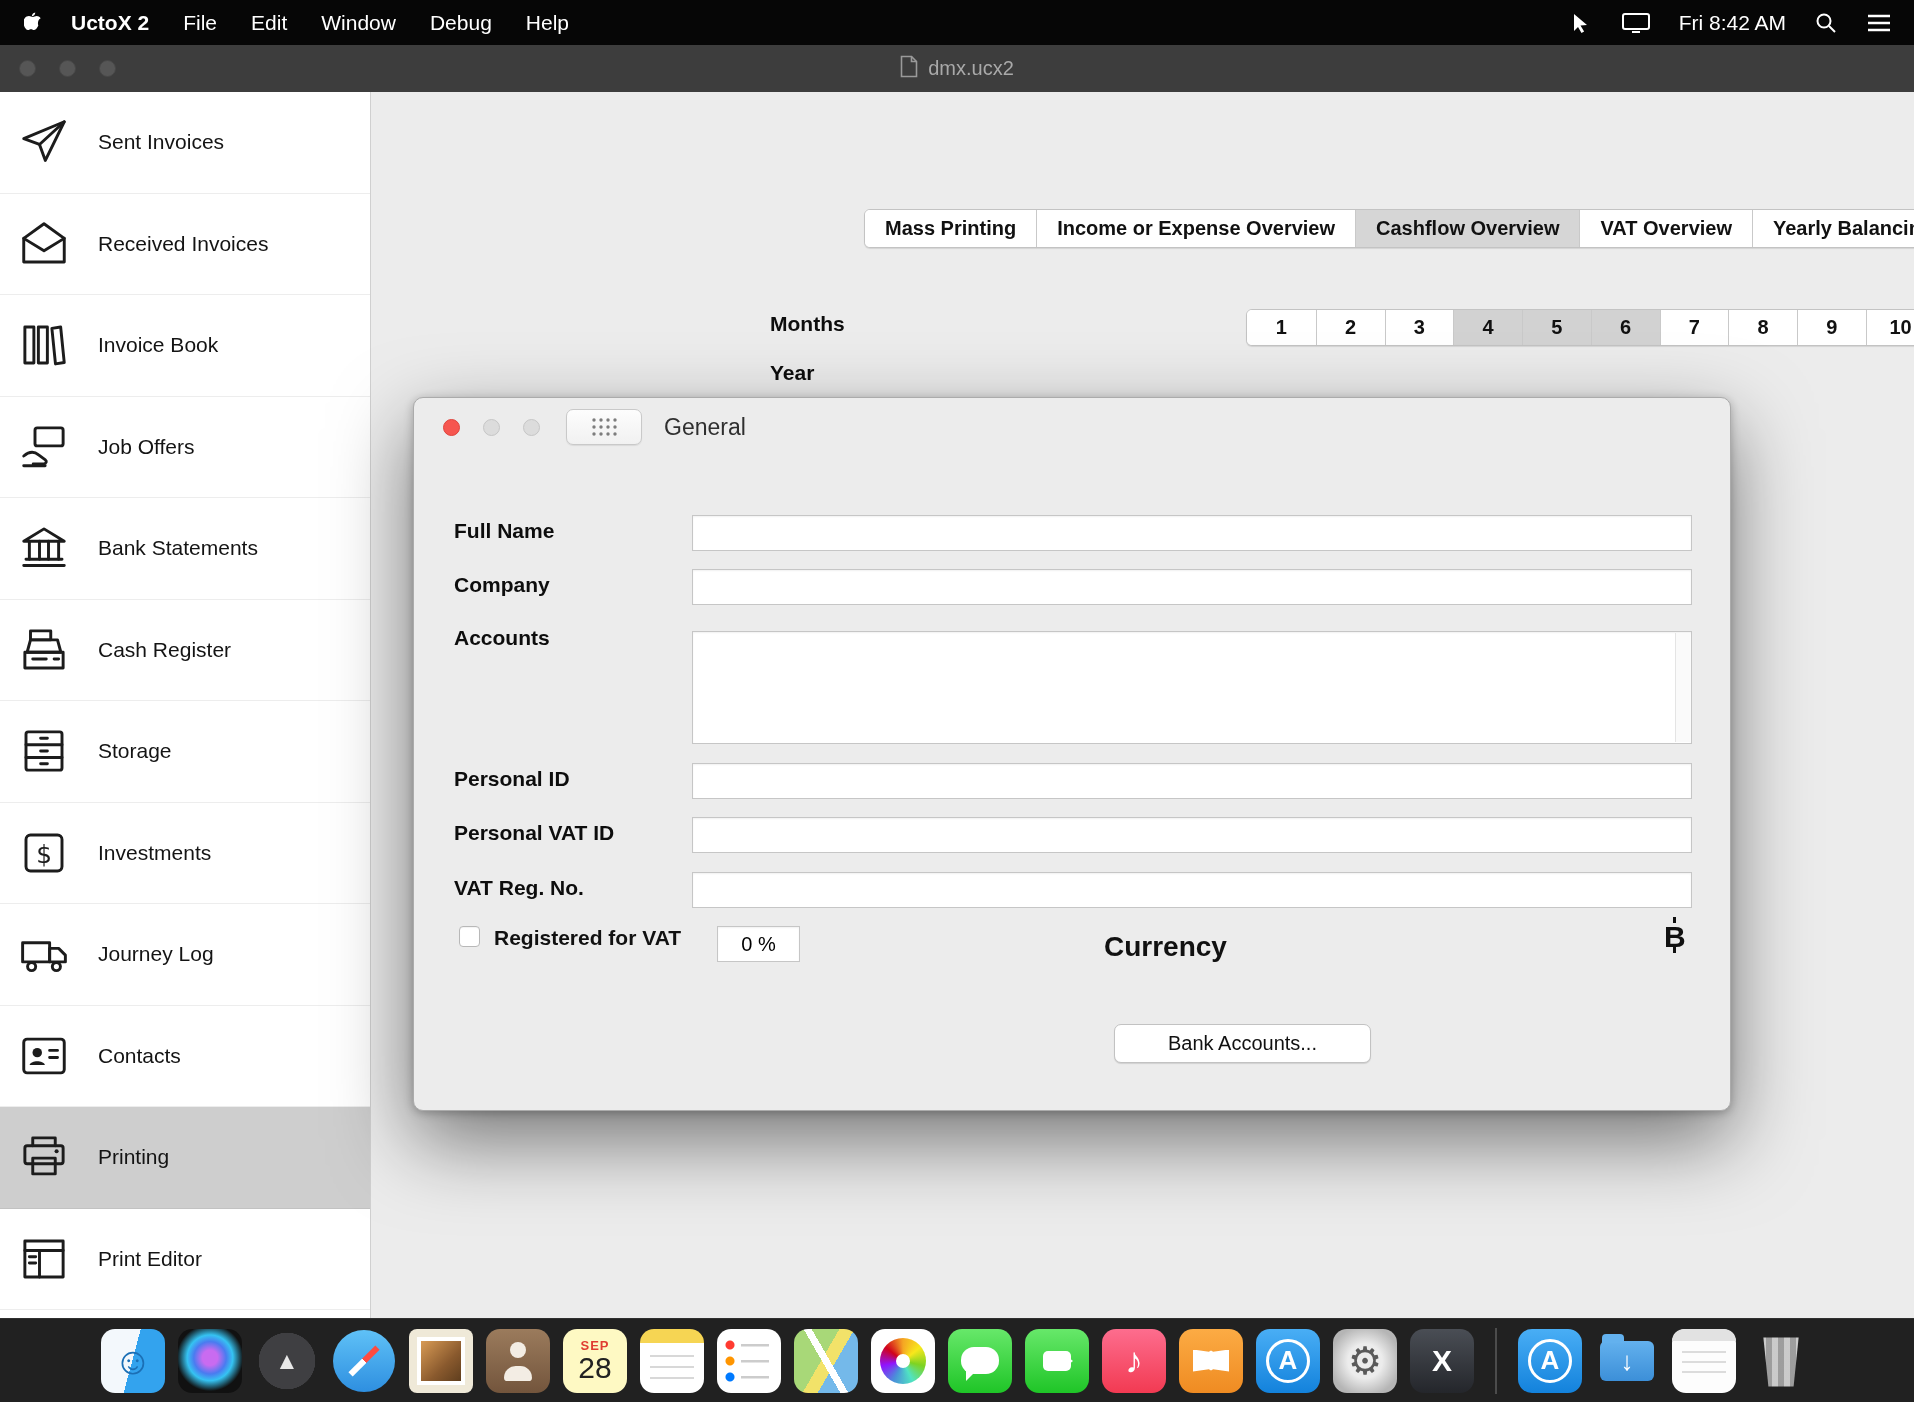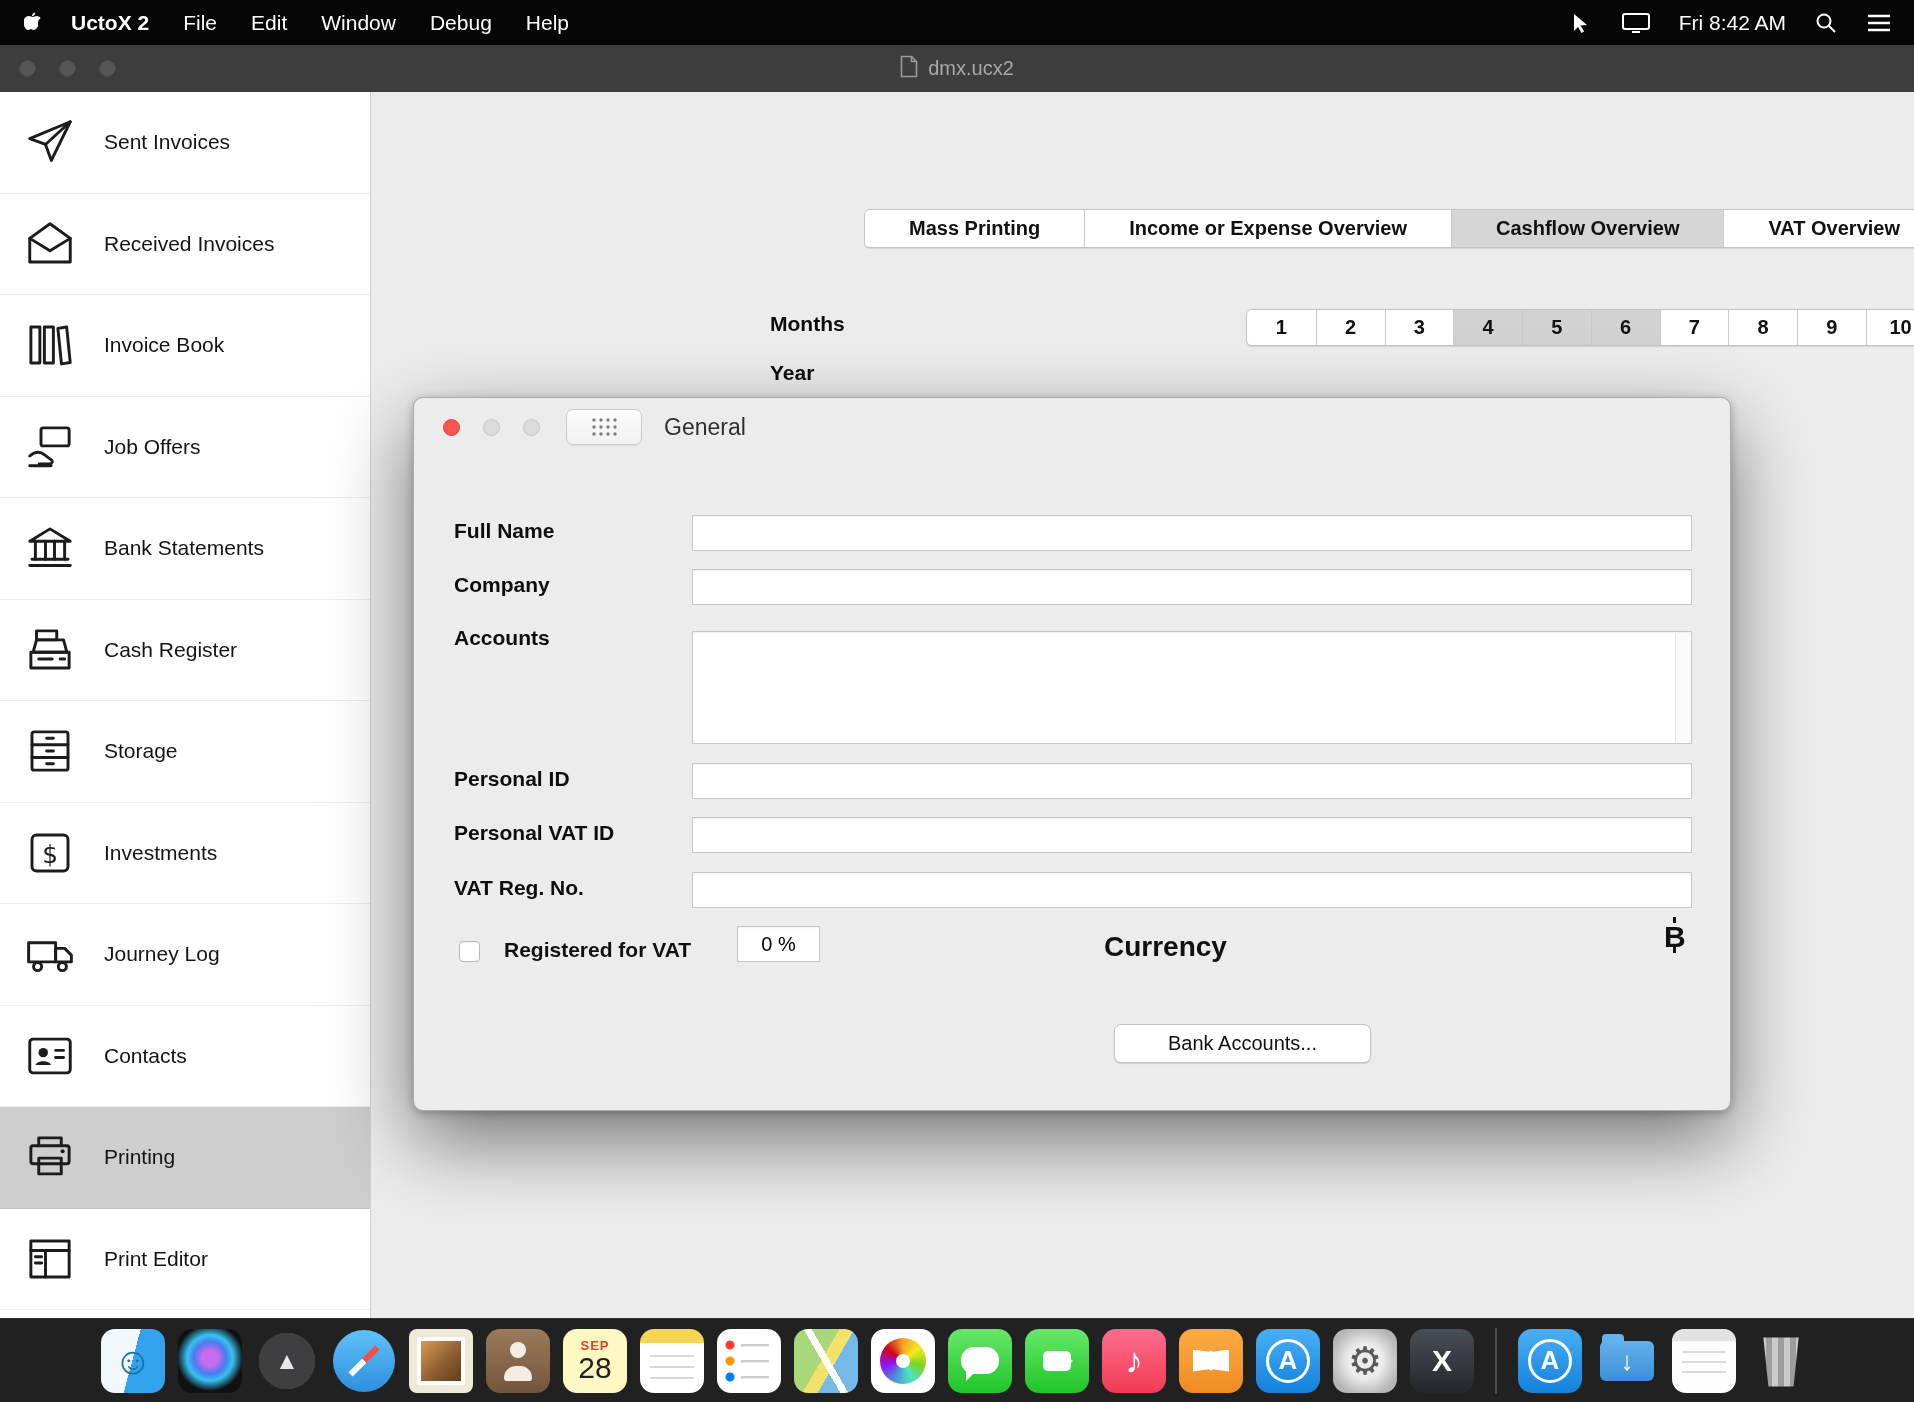--- a/index.html
+++ b/index.html
@@ -19,41 +19,41 @@
   #titlebar{position:absolute;top:45px;left:0;right:0;height:47px;background:#3d3d3d;z-index:5}
   .tl{position:absolute;top:15px;width:17px;height:17px;border-radius:50%;
     background:#565656;border:1px solid #474747}
   .tl1{left:19px}.tl2{left:59px}.tl3{left:99px}
   .tb-center{position:absolute;left:0;right:0;top:0;height:47px;display:flex;
     align-items:center;justify-content:center;gap:10px;color:#a9a9a9;font-size:20px}
 
   
   #sidebar{position:absolute;top:92px;left:0;width:371px;height:1226px;background:#fff;
     border-right:1px solid #d0d0d0;z-index:2}
-  .side-item{height:101.5px;display:flex;align-items:center;gap:26px;padding-left:22px;
+  .side-item{height:101.5px;display:flex;align-items:center;gap:26px;padding-left:16px;
     border-bottom:1px solid #ededed;cursor:default}
   .side-item.sel{background:#cecece;border-bottom-color:#c2c2c2}
   .slabel{font-size:21px;font-weight:500;color:#141414}
   .side-item.sel .slabel{font-weight:400}
   .sicon{width:56px;height:56px;display:flex;align-items:center;justify-content:center}
   .sicon svg{width:54px;height:54px;stroke:#1c1c1c;stroke-width:1.3;fill:none;
     stroke-linecap:round;stroke-linejoin:round}
   .sicon svg .fill{fill:#1c1c1c;stroke:none}
 
   
   #main{position:absolute;top:92px;left:371px;right:0;height:1226px;background:#ececec;z-index:1}
 
   .btn{background:#fff;border:1px solid #c2c2c2;border-radius:6px;
     box-shadow:0 1px 1px rgba(0,0,0,.12);font-size:20px;color:#111;
     display:flex;align-items:center;justify-content:center;cursor:default}
 
   #tabs{position:absolute;left:493px;top:117px;height:39px;display:flex;
     border:1px solid #c3c3c3;border-radius:6px;overflow:hidden;background:#fff;
     box-shadow:0 1px 1px rgba(0,0,0,.1)}
-  .tab{padding:0 44px;display:flex;align-items:center;font-size:20px;font-weight:600;
+  .tab{padding:0 20px;display:flex;align-items:center;font-size:20px;font-weight:600;
     border-left:1px solid #c9c9c9;background:#fff;white-space:nowrap;cursor:default}
   .tab:first-child{border-left:none}
   .tab.on{background:#d6d6d6}
 
   .flabel-main{position:absolute;font-size:21px;font-weight:700;color:#0d0d0d}
 
   #months-group{position:absolute;left:875px;top:217px;height:37px;display:flex;
     border:1px solid #c3c3c3;border-radius:6px;overflow:hidden;background:#fff;
     box-shadow:0 1px 1px rgba(0,0,0,.1)}
   .seg{width:68.75px;display:flex;align-items:center;justify-content:center;
@@ -81,21 +81,21 @@
     font-size:23px;color:#2f2f2f}
   .dlabel{position:absolute;left:40px;font-size:21px;font-weight:700;color:#0d0d0d}
   .dfield{position:absolute;left:278px;width:1000px;height:36px;border:1px solid #c6c6c6;
     background:#fff;font-size:20px;padding:0 10px;box-shadow:inset 0 1px 2px rgba(0,0,0,.06)}
   #addr-wrap{position:absolute;left:278px;top:233px;width:1000px;height:113px;
     border:1px solid #c6c6c6;background:#fff;box-shadow:inset 0 1px 2px rgba(0,0,0,.06)}
   #addr-wrap textarea{width:100%;height:100%;border:none;resize:none;outline:none;
     font-size:20px;font-family:inherit;padding:6px 10px;background:transparent}
   #addr-scroll{position:absolute;right:1px;top:1px;bottom:1px;width:15px;background:#fafafa;
     border-left:1px solid #e4e4e4}
-  #row-regvat{position:absolute;left:45px;top:528px;height:36px;display:flex;align-items:flex-end;gap:24px}
+  #row-regvat{position:absolute;left:45px;top:528px;height:36px;display:flex;align-items:flex-start;gap:14px}
   #row-regvat .rlabel{font-size:21px;font-weight:700}
   #vat-pct{width:83px;height:36px;border:1px solid #c6c6c6;background:#fff;font-size:20px;
     text-align:center;margin-left:22px;box-shadow:inset 0 1px 2px rgba(0,0,0,.06)}
   #currency-label{position:absolute;left:690px;top:533px;font-size:28px;font-weight:700}
   #currency-sym{position:absolute;left:1250px;top:522px;font-size:30px;font-weight:600}
   #currency-sym::before,#currency-sym::after{content:"";position:absolute;left:9px;width:2.5px;
     height:6px;background:#111}
   #currency-sym::before{top:-3px}
   #currency-sym::after{bottom:1px}
   #bank-btn{position:absolute;left:700px;top:626px;width:257px;height:39px;border-radius:7px}

